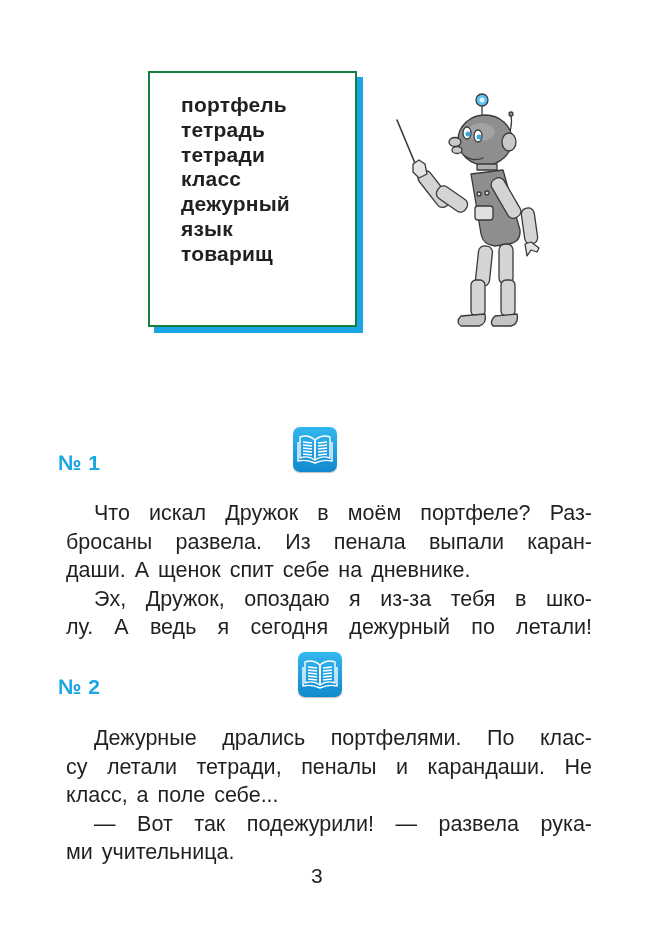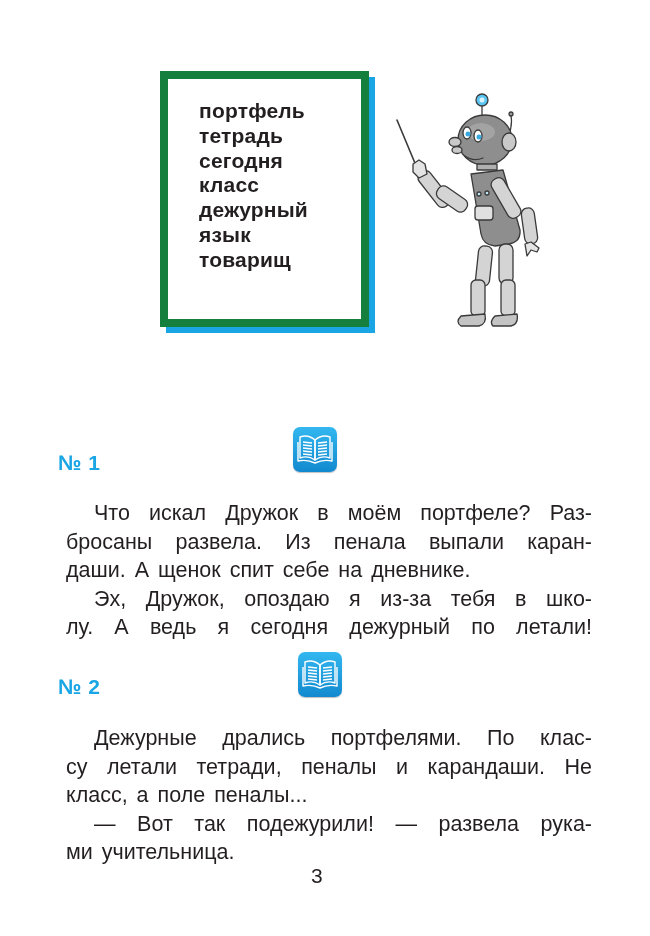--- a/index.html
+++ b/index.html
@@ -1,22 +1,22 @@
 <!DOCTYPE html>
 <html><head>
 <meta charset="utf-8">
 <style>
   html, body { margin: 0; padding: 0; }
   body {
     width: 650px; height: 936px; background: #ffffff; position: relative; overflow: hidden;
     font-family: "Liberation Sans", "DejaVu Sans", sans-serif; color: #231f20;
   }
   .wordbox {
-    position: absolute; left: 160px; top: 71px; width: 209px; height: 256px;
-    border: 8px solid #15803d; background: #fff;
+    position: absolute; left: 148px; top: 71px; width: 209px; height: 256px;
+    border: 2px solid #15803d; background: #fff;
     box-shadow: 6px 6px 0 0 #1aa6e4;
     box-sizing: border-box;
   }
   .wordlist { position: absolute; left: 31px; top: 20px; margin: 0; padding: 0; list-style: none; }
   .wordlist li {
     font-weight: bold; font-size: 21px; line-height: 24.8px; color: #231f20; letter-spacing: 0.2px;
   }
   .robot { position: absolute; left: 395px; top: 80px; width: 165px; height: 255px; }
   .task-num {
     position: absolute; font-weight: bold; font-size: 21px; color: #1aa6e4; letter-spacing: 0.5px;
@@ -37,21 +37,21 @@
   .para .line.indent { padding-left: 28px; }
   .page-num { position: absolute; left: 311px; top: 864px; font-size: 21px; color: #231f20; }
 </style>
 </head>
 <body>
 
 <div class="wordbox">
   <ul class="wordlist">
     <li>портфель</li>
     <li>тетрадь</li>
-    <li>сегодня</li>
+    <li>тетради</li>
     <li>класс</li>
     <li>дежурный</li>
     <li>язык</li>
     <li>товарищ</li>
   </ul>
 </div>
 
 <div class="robot">
   <svg width="165" height="255" viewBox="0 0 165 255">
     <g stroke="#3a3a3a" stroke-width="1.3" stroke-linejoin="round" stroke-linecap="round">
@@ -133,18 +133,18 @@
       <path d="M18 7 Q25 1 33 4 L33 25 Q25 22 18 27 Z"></path>
       <path d="M1 9 L1 28 Q10 26 18 30 Q26 26 35 28 L35 9"></path>
       <path d="M6 9 L15 10 M6 12 L15 13 M6 15 L15 16 M6 18 L15 19 M6 21 L15 22"></path>
       <path d="M21 10 L30 9 M21 13 L30 12 M21 16 L30 15 M21 19 L30 18 M21 22 L30 21"></path>
     </g>
   </svg>
 </div>
 <div class="para" style="top:717px;">
   <span class="line indent">Дежурные дрались портфелями. По клас-</span>
   <span class="line">су летали тетради, пеналы и карандаши. Не</span>
-  <span class="line last">класс, а поле пеналы...</span>
+  <span class="line last">класс, а поле себе...</span>
   <span class="line indent">— Вот так подежурили! — развела рука-</span>
   <span class="line last">ми учительница.</span>
 </div>
 
 <div class="page-num">3</div>
 
 </body></html>

